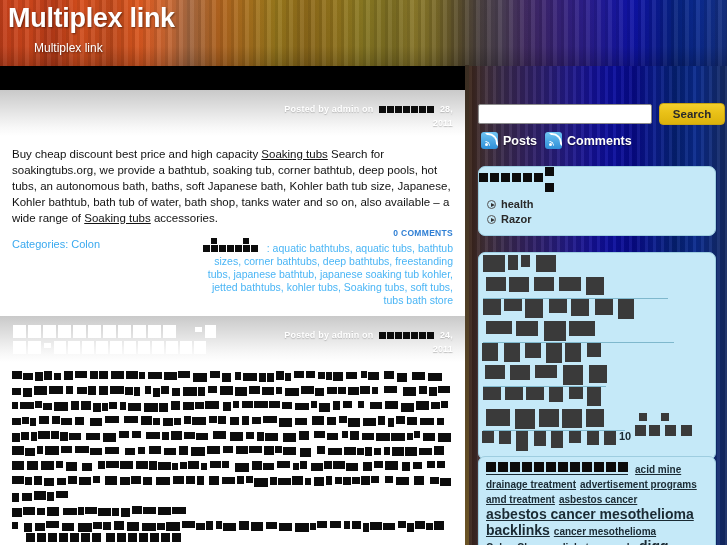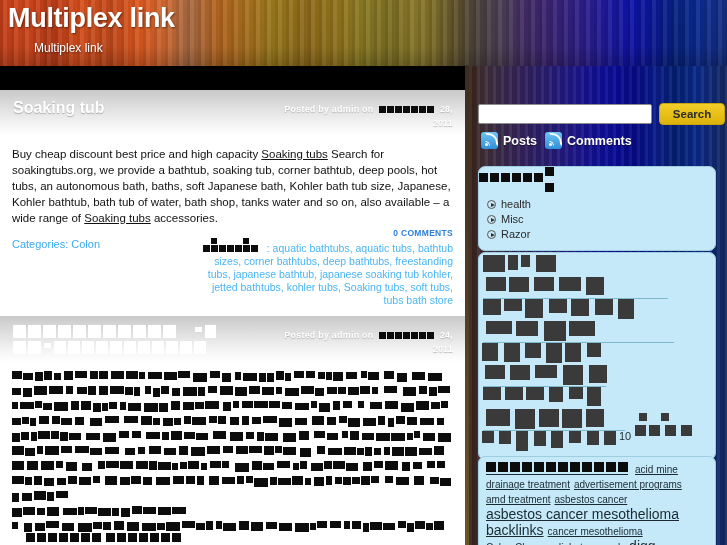--- a/index.html
+++ b/index.html
@@ -164,20 +164,21 @@
   .rss-arc2 {
     position:absolute; left:4px; bottom:3px; width:5px; height:5px;
     border:1.6px solid #fff; border-left-color:transparent; border-bottom-color:transparent;
     border-radius:0 7px 0 0;
   }
 
   .widget {
     position:absolute; left:9px; width:238px;
     background:#c5e9f8; border:1px solid #9ecde0; border-radius:7px;
     overflow:hidden;
+    font-weight:bold;
   }
   .widget-title { padding:7px 8px 2px 8px; }
   .widget-list { list-style:none; padding:4px 8px 8px 8px; }
   .widget-list li {
     font-size:11px; color:#2a2a2a; line-height:15px;
     display:flex; align-items:center; gap:5px;
   }
   .bullet-arrow {
     width:9px; height:9px; border-radius:50%;
     border:1px solid #555; position:relative; flex:none;
@@ -202,21 +203,20 @@
   <div id="header">
     <div id="header-overlay"></div>
   </div>
   <div id="site-title">Multiplex link</div>
   <div id="site-tagline">Multiplex link</div>
 
 
   <div id="content">
 
     <div class="post-head">
-      <div class="post-title">Soaking tub</div>
       <div class="post-meta">
         <span>Posted by admin on</span>
         <span id="p1-month" style="display: inline-flex; align-items: center; gap: 1px; margin: 0px 3px; vertical-align: -1px;">
             <span class="blk" style="width: 7px; height: 7px;"></span>
             <span class="blk" style="width: 7px; height: 7px;"></span>
             <span class="blk" style="width: 7px; height: 7px;"></span>
             <span class="blk" style="width: 7px; height: 7px;"></span>
             <span class="blk" style="width: 7px; height: 7px;"></span>
             <span class="blk" style="width: 7px; height: 7px;"></span>
             <span class="blk" style="width: 7px; height: 7px;"></span>
@@ -697,24 +697,20 @@
           <span class="blk" style="position: absolute; left: 33px; top: 6px; width: 9px; height: 9px;"></span>
           <span class="blk" style="position: absolute; left: 44px; top: 6px; width: 9px; height: 9px;"></span>
           <span class="blk" style="position: absolute; left: 55px; top: 6px; width: 9px; height: 9px;"></span>
           <span class="blk" style="position: absolute; left: 66px; top: 0px; width: 9px; height: 9px;"></span>
           <span class="blk" style="position: absolute; left: 66px; top: 16px; width: 9px; height: 9px;"></span>
         </div>
       <ul class="widget-list" id="w1-list">
           <li>
             <span class="bullet-arrow"></span>
             <span>health</span>
-          </li>
-          <li>
-            <span class="bullet-arrow"></span>
-            <span>Misc</span>
           </li>
           <li>
             <span class="bullet-arrow"></span>
             <span>Razor</span>
           </li>
         </ul>
     </div>
 
     <div class="widget" id="widget-redacted" style="top:186px; height:208px;">
       <div id="w2-content" style="position: relative; padding: 4px 6px; height: 200px;">

